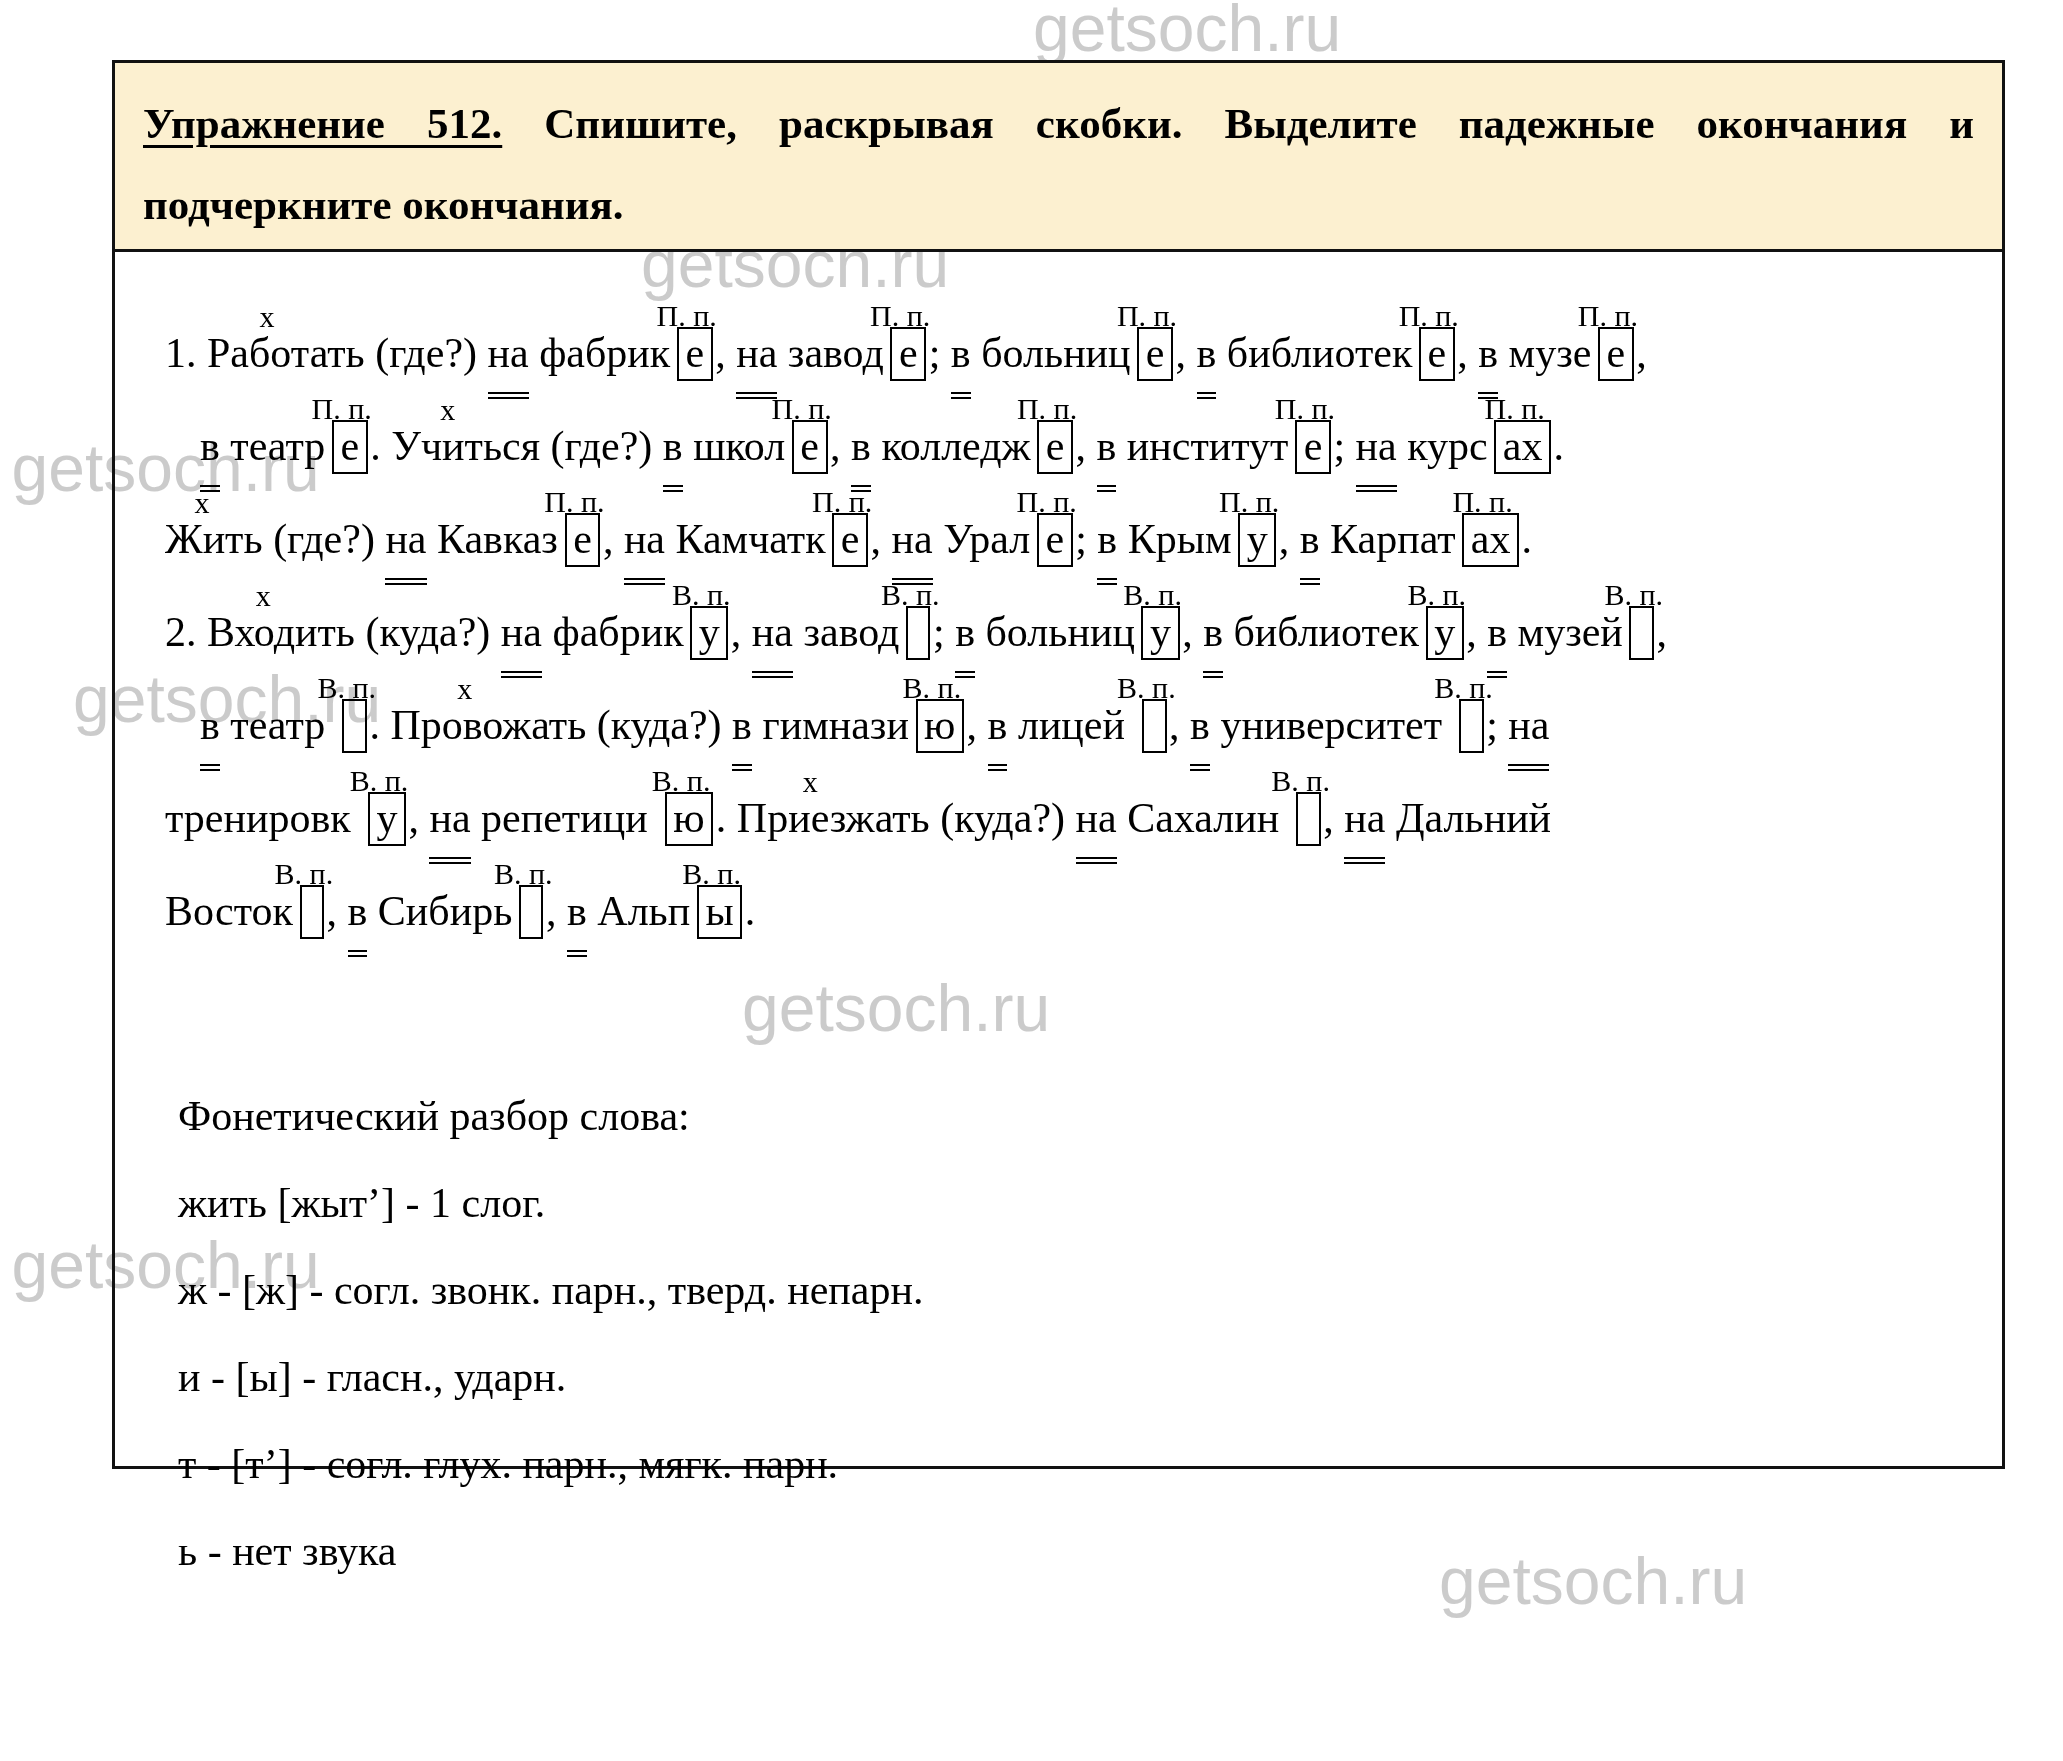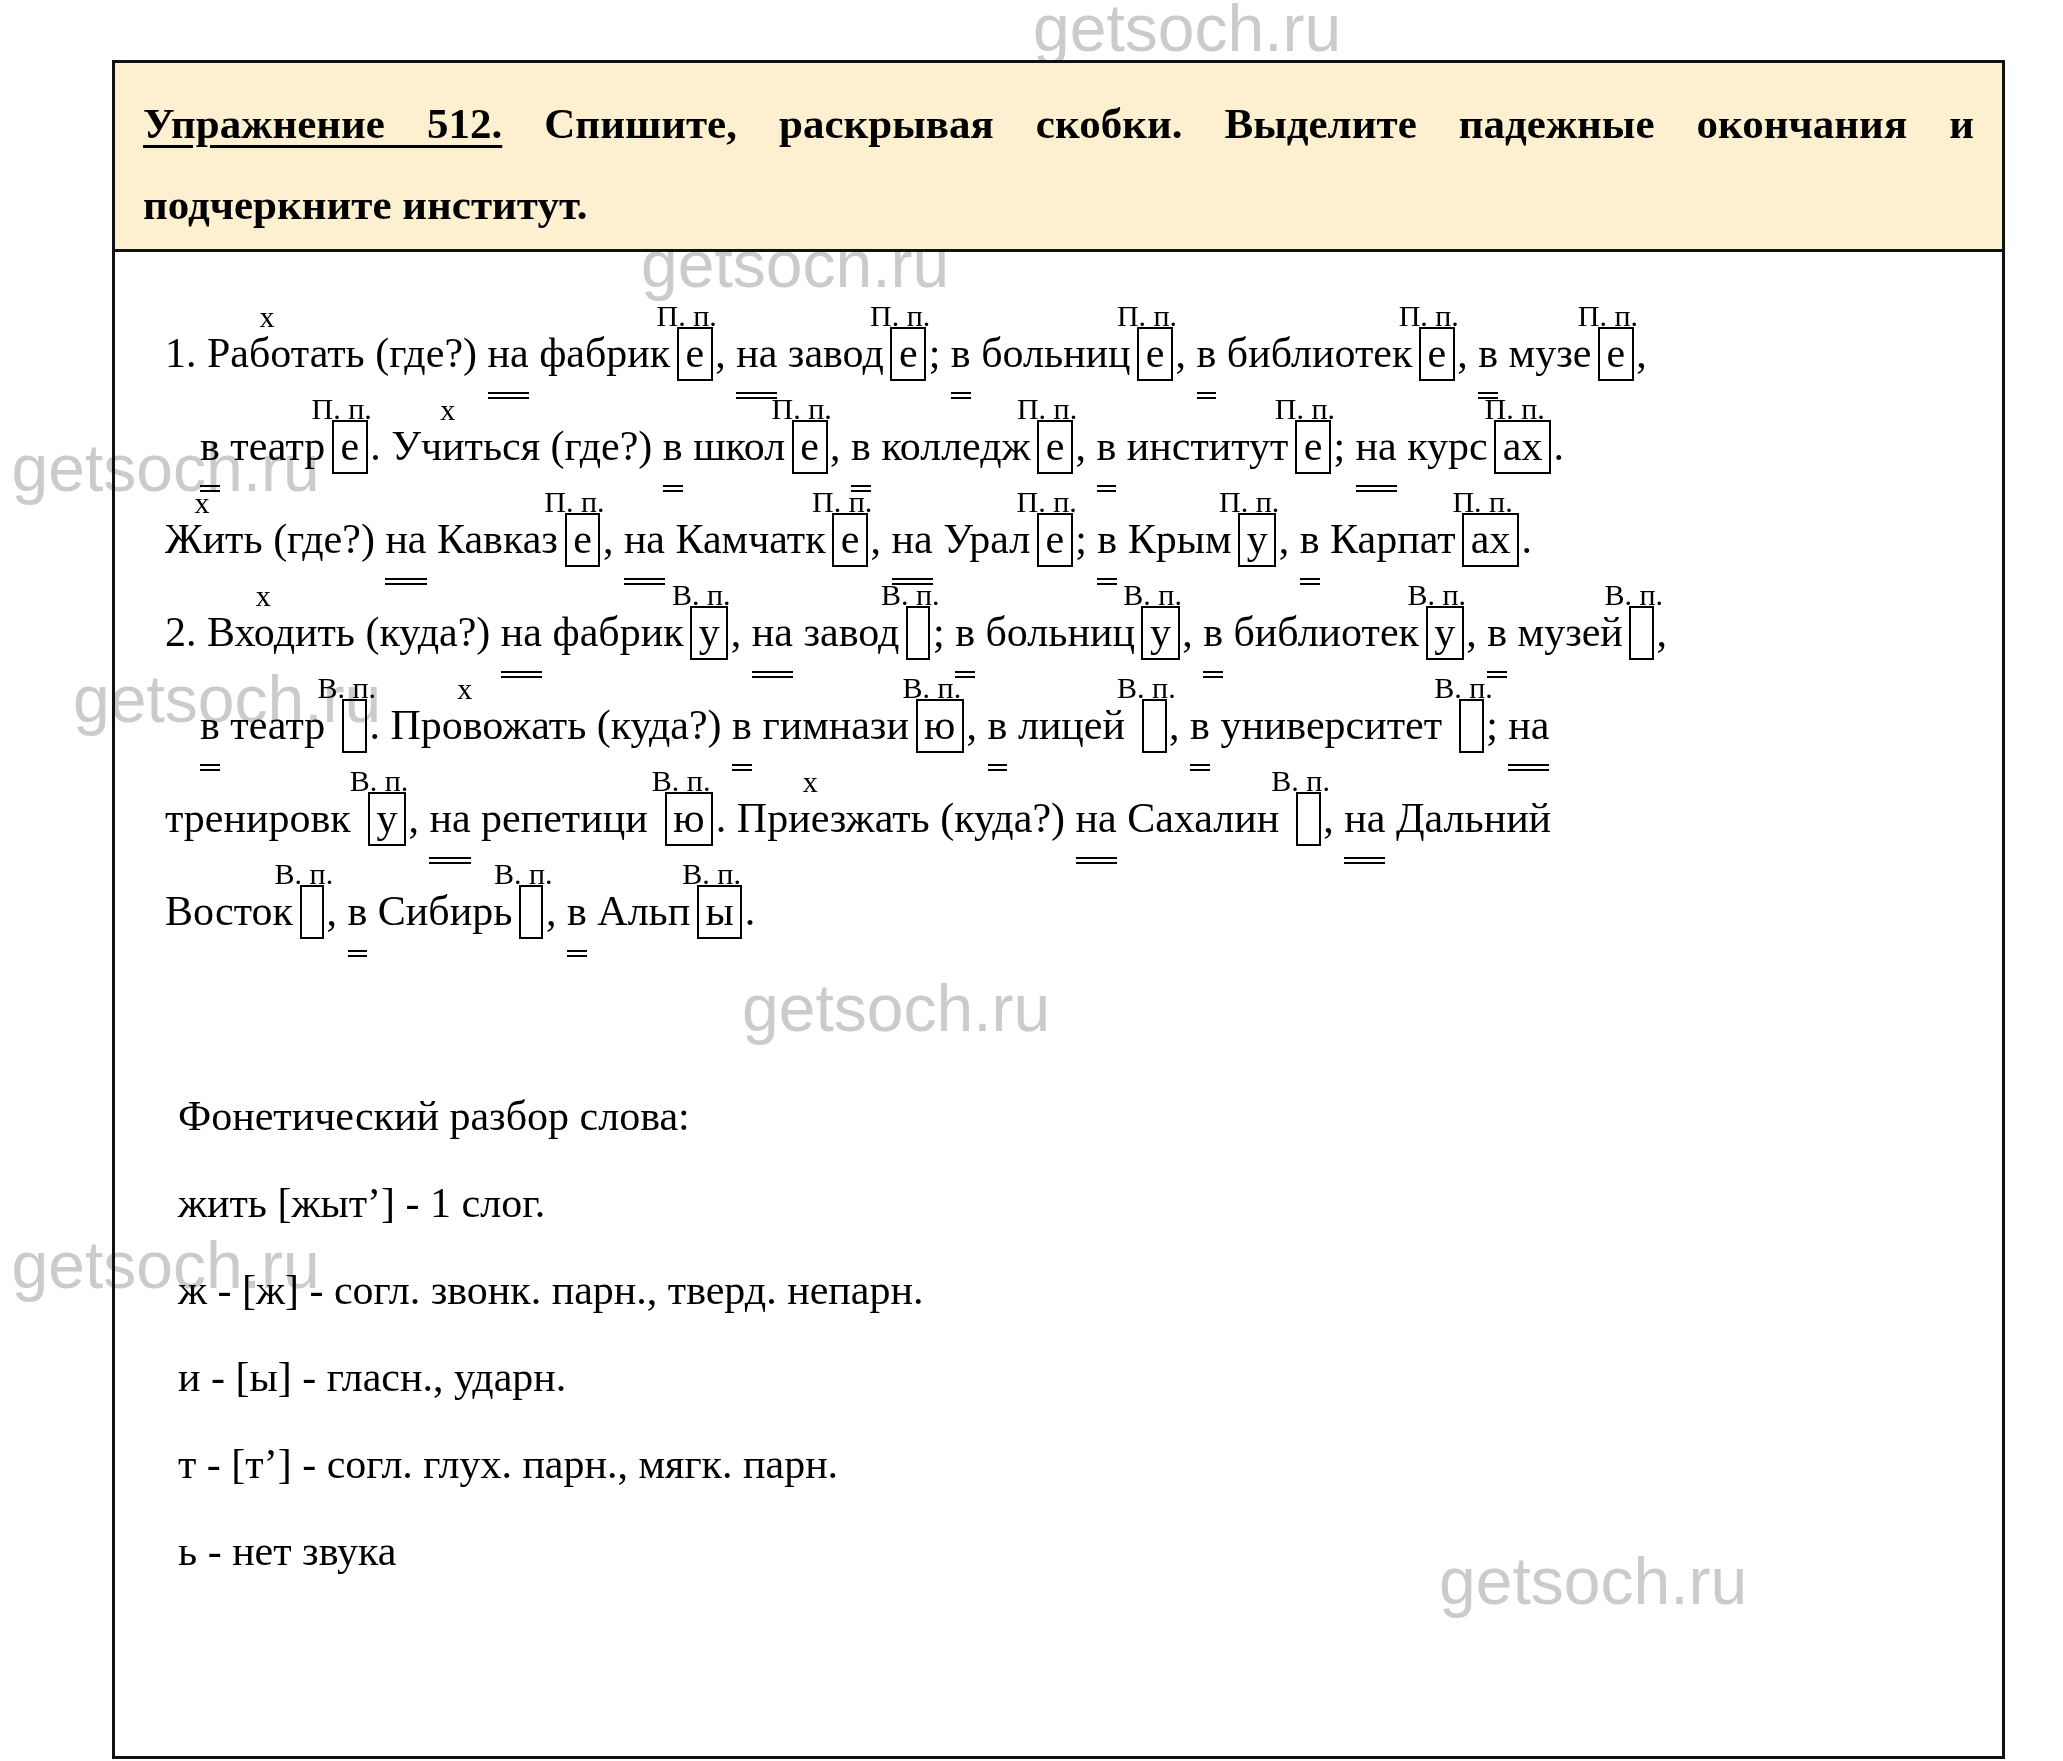--- a/index.html
+++ b/index.html
@@ -17,21 +17,21 @@
     font-family:"Liberation Sans", sans-serif;
     font-size:66px;
     line-height:53px;
     color:#c9c9c9;
     opacity:.95;
     white-space:nowrap;
   }
   .main-box {
     position:absolute;
     left:112px; top:60px;
-    width:1893px; height:1699px;
+    width:1893px; height:1409px;
     box-sizing:border-box;
     border:3.3px solid #111;
     background:transparent;
   }
   .header {
     box-sizing:border-box;
     height:189px;
     border-bottom:3.3px solid #111;
     background:#fcf0d0;
     padding:20px 28px 0 28px;
@@ -93,21 +93,21 @@
     <div class="watermark" style="left: 11.6px; top: 1239px; color: rgb(201, 201, 201);">getsoch.ru</div>
     <div class="watermark" style="left: 1439px; top: 1555px; color: rgb(201, 201, 201);">getsoch.ru</div>
   </div>
 
 <div class="main-box">
   <div class="header">
     <div class="header-line first">
       <span class="h-title">Упражнение 512.</span>
       <span>Спишите, раскрывая скобки. Выделите падежные окончания и</span>
     </div>
-    <div class="header-line">подчеркните институт.</div>
+    <div class="header-line">подчеркните окончания.</div>
   </div>
   <div class="content">
     <div class="exercise" id="exercise">
         <div class="ex-line"><span class="plain">1. </span><span class="tok"><span class="sup sup-x">х</span>Работать</span><span class="plain"> (где?) </span><span class="prep">на</span><span class="plain"> фабрик</span><span class="tok"><span class="sup">П. п.</span><span class="box">е</span></span><span class="plain">, </span><span class="prep">на</span><span class="plain"> завод</span><span class="tok"><span class="sup">П. п.</span><span class="box">е</span></span><span class="plain">; </span><span class="prep">в</span><span class="plain"> больниц</span><span class="tok"><span class="sup">П. п.</span><span class="box">е</span></span><span class="plain">, </span><span class="prep">в</span><span class="plain"> библиотек</span><span class="tok"><span class="sup">П. п.</span><span class="box">е</span></span><span class="plain">, </span><span class="prep">в</span><span class="plain"> музе</span><span class="tok"><span class="sup">П. п.</span><span class="box">е</span></span><span class="plain">,</span></div>
         <div class="ex-line indented"><span class="prep">в</span><span class="plain"> театр</span><span class="tok"><span class="sup">П. п.</span><span class="box">е</span></span><span class="plain">. </span><span class="tok"><span class="sup sup-x">х</span>Учиться</span><span class="plain"> (где?) </span><span class="prep">в</span><span class="plain"> школ</span><span class="tok"><span class="sup">П. п.</span><span class="box">е</span></span><span class="plain">, </span><span class="prep">в</span><span class="plain"> колледж</span><span class="tok"><span class="sup">П. п.</span><span class="box">е</span></span><span class="plain">, </span><span class="prep">в</span><span class="plain"> институт</span><span class="tok"><span class="sup">П. п.</span><span class="box">е</span></span><span class="plain">; </span><span class="prep">на</span><span class="plain"> курс</span><span class="tok"><span class="sup">П. п.</span><span class="box">ах</span></span><span class="plain">.</span></div>
         <div class="ex-line"><span class="tok"><span class="sup sup-x">х</span>Жить</span><span class="plain"> (где?) </span><span class="prep">на</span><span class="plain"> Кавказ</span><span class="tok"><span class="sup">П. п.</span><span class="box">е</span></span><span class="plain">, </span><span class="prep">на</span><span class="plain"> Камчатк</span><span class="tok"><span class="sup">П. п.</span><span class="box">е</span></span><span class="plain">, </span><span class="prep">на</span><span class="plain"> Урал</span><span class="tok"><span class="sup">П. п.</span><span class="box">е</span></span><span class="plain">; </span><span class="prep">в</span><span class="plain"> Крым</span><span class="tok"><span class="sup">П. п.</span><span class="box">у</span></span><span class="plain">, </span><span class="prep">в</span><span class="plain"> Карпат</span><span class="tok"><span class="sup">П. п.</span><span class="box">ах</span></span><span class="plain">.</span></div>
         <div class="ex-line"><span class="plain">2. </span><span class="tok"><span class="sup sup-x">х</span>Входить</span><span class="plain"> (куда?) </span><span class="prep">на</span><span class="plain"> фабрик</span><span class="tok"><span class="sup">В. п.</span><span class="box">у</span></span><span class="plain">, </span><span class="prep">на</span><span class="plain"> завод</span><span class="tok"><span class="sup">В. п.</span><span class="box empty">&nbsp;</span></span><span class="plain">; </span><span class="prep">в</span><span class="plain"> больниц</span><span class="tok"><span class="sup">В. п.</span><span class="box">у</span></span><span class="plain">, </span><span class="prep">в</span><span class="plain"> библиотек</span><span class="tok"><span class="sup">В. п.</span><span class="box">у</span></span><span class="plain">, </span><span class="prep">в</span><span class="plain"> музей</span><span class="tok"><span class="sup">В. п.</span><span class="box empty">&nbsp;</span></span><span class="plain">,</span></div>
         <div class="ex-line indented"><span class="prep">в</span><span class="plain"> театр </span><span class="tok"><span class="sup">В. п.</span><span class="box empty">&nbsp;</span></span><span class="plain">. </span><span class="tok"><span class="sup sup-x">х</span>Провожать</span><span class="plain"> (куда?) </span><span class="prep">в</span><span class="plain"> гимнази</span><span class="tok"><span class="sup">В. п.</span><span class="box">ю</span></span><span class="plain">, </span><span class="prep">в</span><span class="plain"> лицей </span><span class="tok"><span class="sup">В. п.</span><span class="box empty">&nbsp;</span></span><span class="plain">, </span><span class="prep">в</span><span class="plain"> университет </span><span class="tok"><span class="sup">В. п.</span><span class="box empty">&nbsp;</span></span><span class="plain">;  </span><span class="prep">на</span></div>
         <div class="ex-line"><span class="plain">тренировк </span><span class="tok"><span class="sup">В. п.</span><span class="box">у</span></span><span class="plain">, </span><span class="prep">на</span><span class="plain"> репетици </span><span class="tok"><span class="sup">В. п.</span><span class="box">ю</span></span><span class="plain">. </span><span class="tok"><span class="sup sup-x">х</span>Приезжать</span><span class="plain"> (куда?) </span><span class="prep">на</span><span class="plain"> Сахалин </span><span class="tok"><span class="sup">В. п.</span><span class="box empty">&nbsp;</span></span><span class="plain">, </span><span class="prep">на</span><span class="plain"> Дальний</span></div>
         <div class="ex-line"><span class="plain">Восток</span><span class="tok"><span class="sup">В. п.</span><span class="box empty">&nbsp;</span></span><span class="plain">, </span><span class="prep">в</span><span class="plain"> Сибирь</span><span class="tok"><span class="sup">В. п.</span><span class="box empty">&nbsp;</span></span><span class="plain">, </span><span class="prep">в</span><span class="plain"> Альп</span><span class="tok"><span class="sup">В. п.</span><span class="box">ы</span></span><span class="plain">.</span></div>

